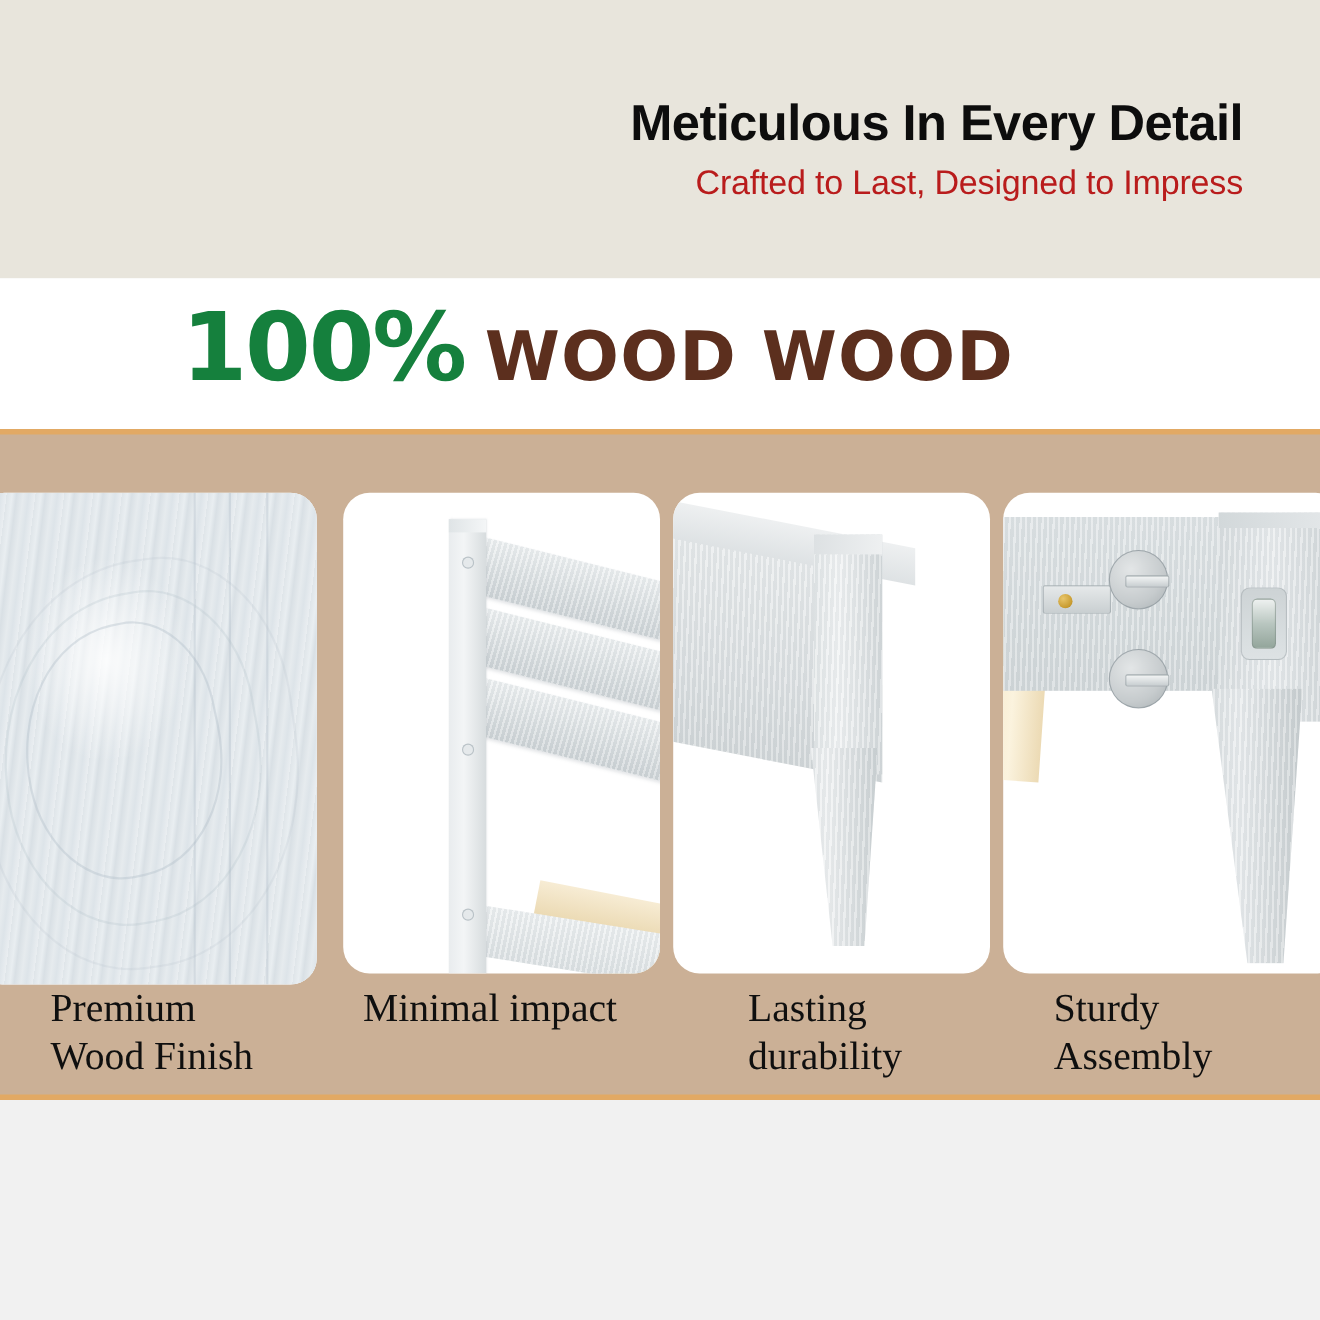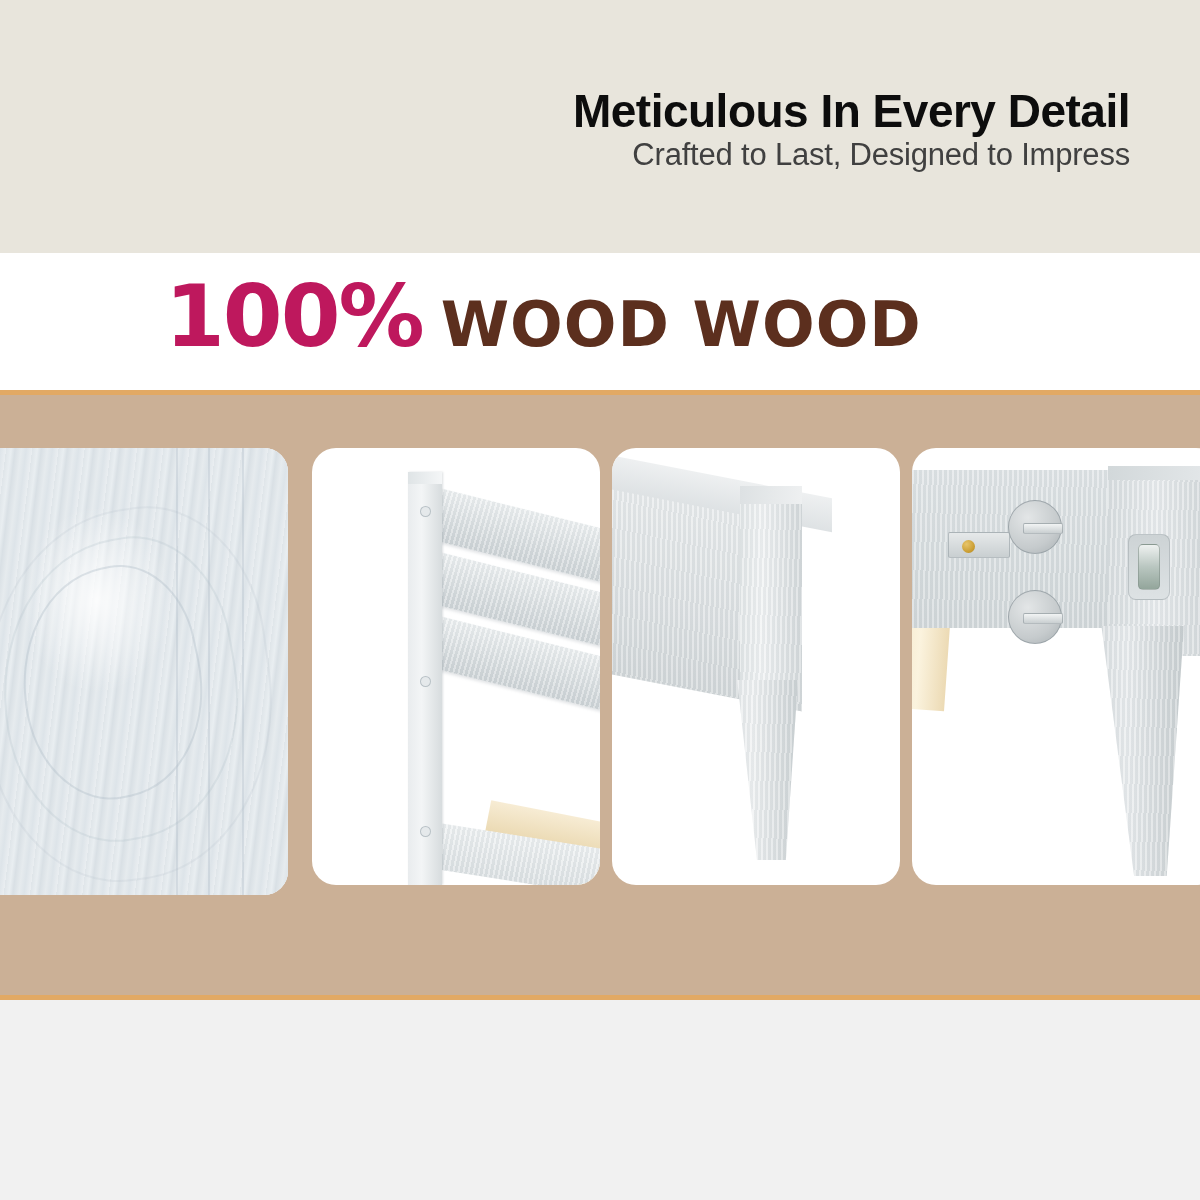--- a/index.html
+++ b/index.html
@@ -20,40 +20,40 @@
     position:absolute; right:70px; top:88px;
     text-align:right;
   }
   .headline {
     font-family:"Liberation Sans", sans-serif;
     font-weight:700; font-size:46px; line-height:1.02;
     letter-spacing:-0.5px; color:#0d0d0d;
     white-space:nowrap;
   }
   .subheadline {
-    margin-top:3px;
+    margin-top:14px;
     font-family:"Liberation Sans", sans-serif;
     font-weight:400; font-size:31px; line-height:1.1;
-    letter-spacing:-0.2px; color:#404040;
+    letter-spacing:-0.2px; color:#b91c1c;
     white-space:nowrap;
   }
 
   
   .badge-band {
     position:absolute; left:0; top:253px; width:1200px; height:137px;
     background:#ffffff;
   }
   .badge {
     position:absolute; left:165px; top:20px;
     display:flex; align-items:baseline; white-space:nowrap;
   }
   .badge-pct {
     font-family:"DejaVu Sans", sans-serif;
     font-weight:700; font-size:86px; line-height:1;
-    color:#be185d; letter-spacing:-2px;
+    color:#15803d; letter-spacing:-2px;
   }
   .badge-word {
     font-family:"DejaVu Sans", sans-serif;
     font-weight:700; font-size:62px; line-height:1;
     color:#5c2f1e; letter-spacing:1px; margin-left:18px;
   }
 
   
   .panel {
     position:absolute; left:0; top:390px; width:1200px; height:610px;
@@ -324,15 +324,24 @@
           <div class="c4-bolt-well"></div>
           <div class="c4-bolt"></div>
           <div class="c4-leg">
               <div class="slat-tex"></div>
             </div>
         </div>
       </div>
 
     </div>
 
+    <div class="captions">
+      <div class="caption cap-1">Premium
+Wood Finish</div>
+      <div class="caption cap-2">Minimal impact</div>
+      <div class="caption cap-3">Lasting
+durability</div>
+      <div class="caption cap-4">Sturdy
+Assembly</div>
+    </div>
   </div>
 
 </div>
 
 </body></html>

